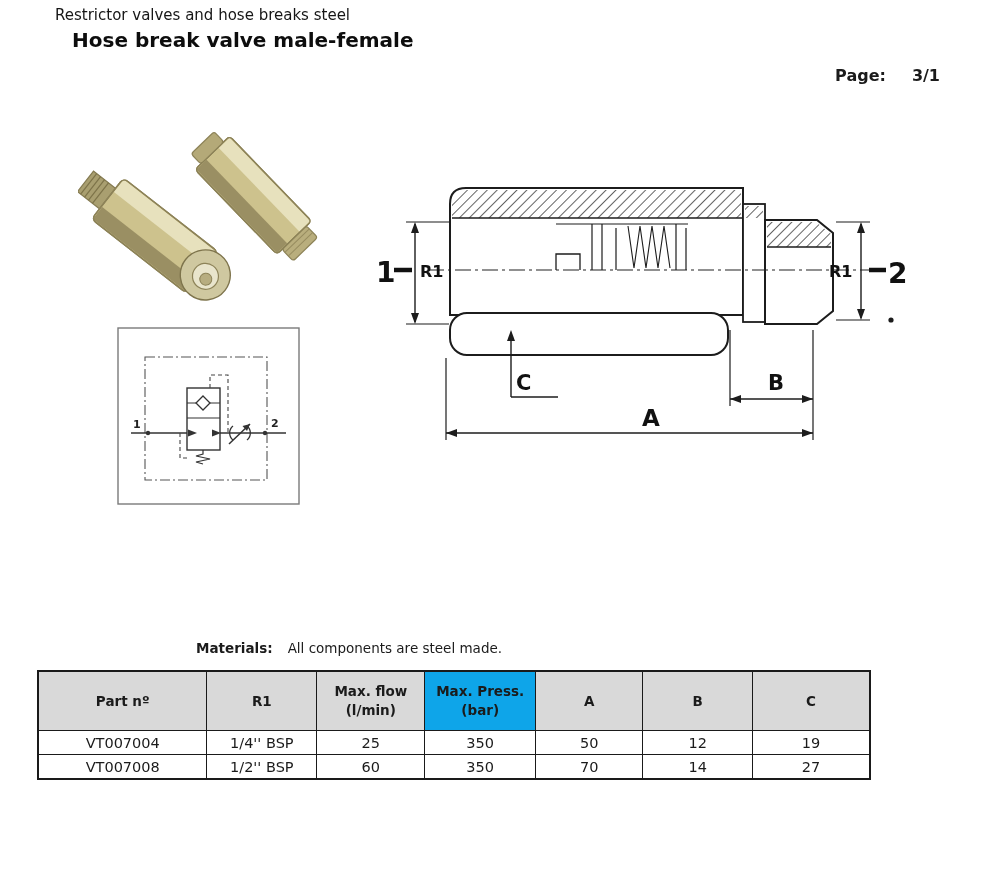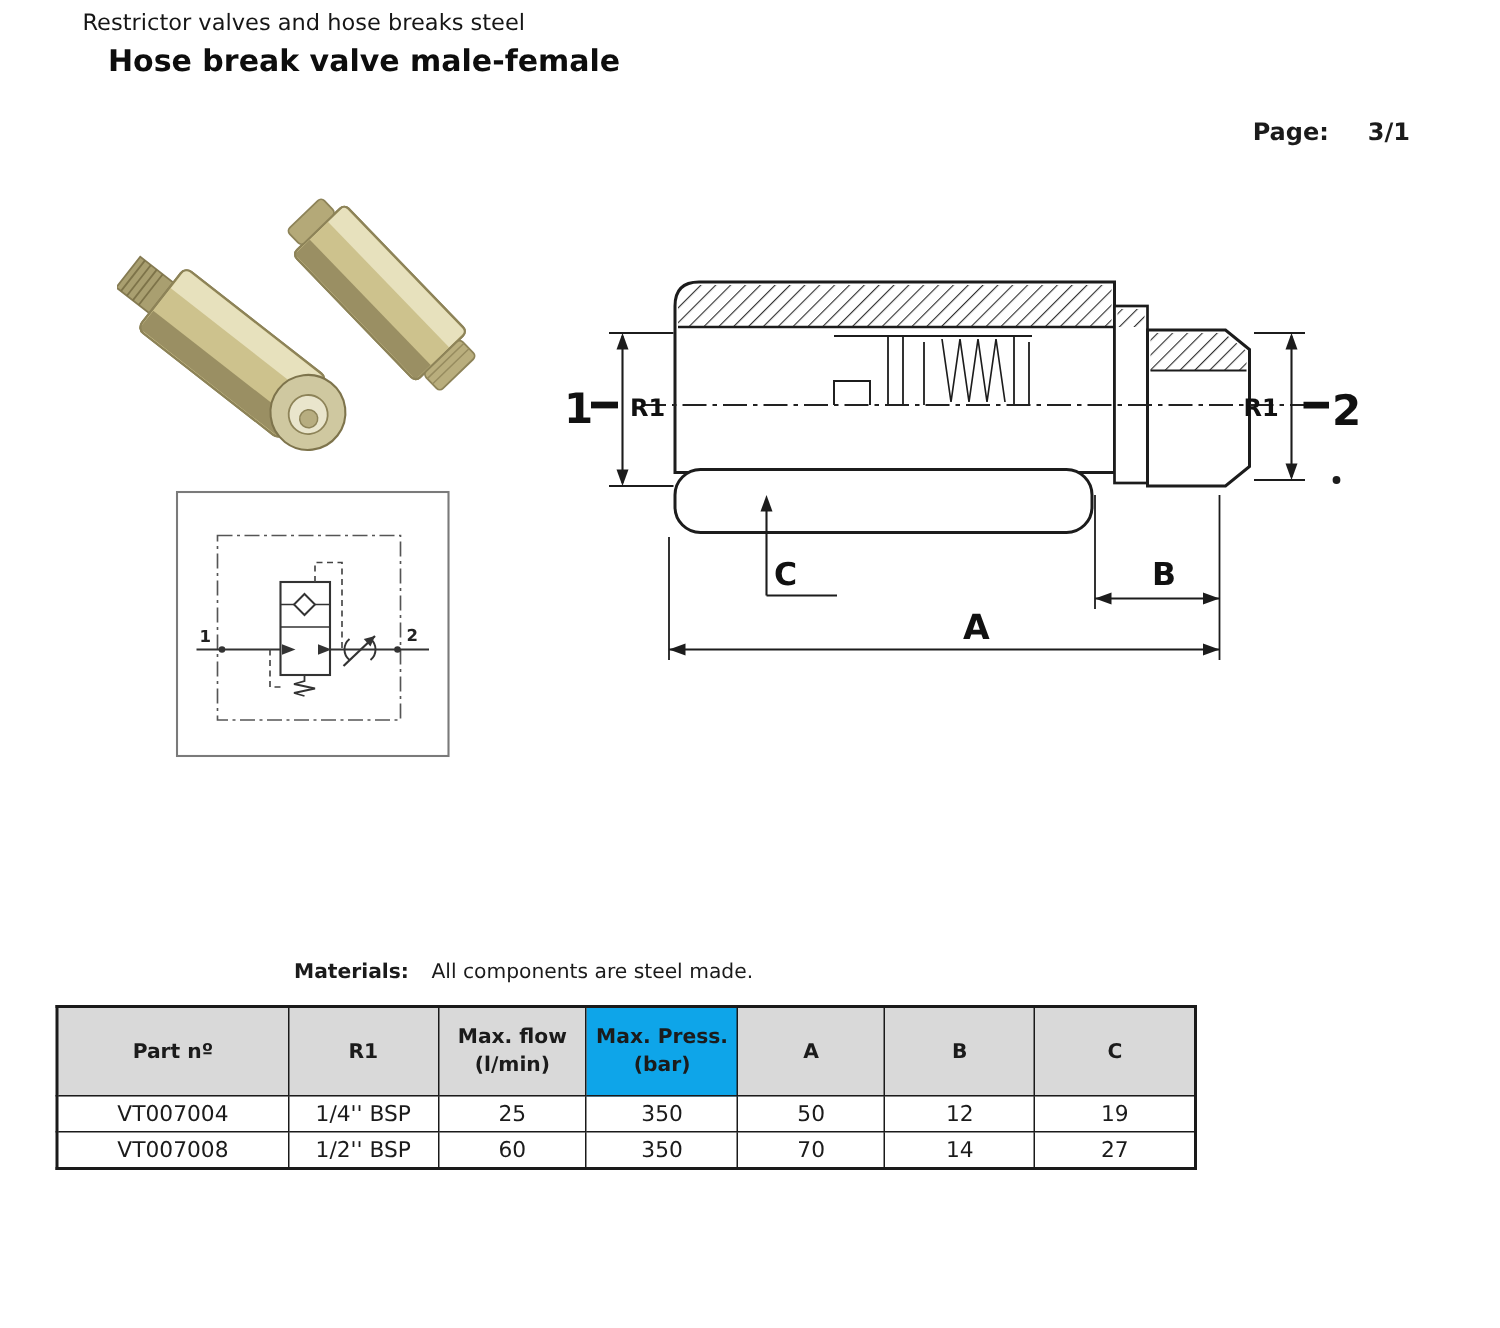--- a/index.html
+++ b/index.html
@@ -5,28 +5,28 @@
   html,body{margin:0;padding:0;}
   body{
     width:1000px;height:885px;position:relative;overflow:hidden;
     background:#ffffff;
     font-family:"DejaVu Sans","Liberation Sans",sans-serif;
     color:#1b1b1b;
   }
   .abs{position:absolute;}
   .category{left:55px;top:6px;font-size:15px;color:#161616;}
   .title{left:72px;top:28px;font-size:20px;font-weight:bold;color:#0d0d0d;}
-  .pagebox{top:78px;right:60px;font-size:16px;font-weight:bold;display:flex;gap:26px;}
+  .pagebox{top:66px;right:60px;font-size:16px;font-weight:bold;display:flex;gap:26px;}
   .materials{left:196px;top:600px;font-size:13.5px;display:flex;gap:15px;align-items:baseline;margin-top:40px;}
   .materials .mlabel{font-weight:bold;}
   .photo{left:78px;top:126px;width:256px;height:188px;}
   .schematic{left:117px;top:327px;width:183px;height:178px;}
   .drawing{left:370px;top:168px;width:595px;height:295px;}
   table.spec{
-    position:absolute;left:37px;top:670px;width:761px;
+    position:absolute;left:37px;top:670px;width:834px;
     border-collapse:collapse;table-layout:fixed;
     font-size:13.5px;
     padding-left:16px;
   }
   table.spec th,table.spec td{
     border:1px solid #1a1a1a;text-align:center;vertical-align:middle;
   }
   table.spec{border:2px solid #1a1a1a;}
   table.spec thead th{
     height:56px;font-weight:bold;line-height:1.4;font-size:13.5px;

